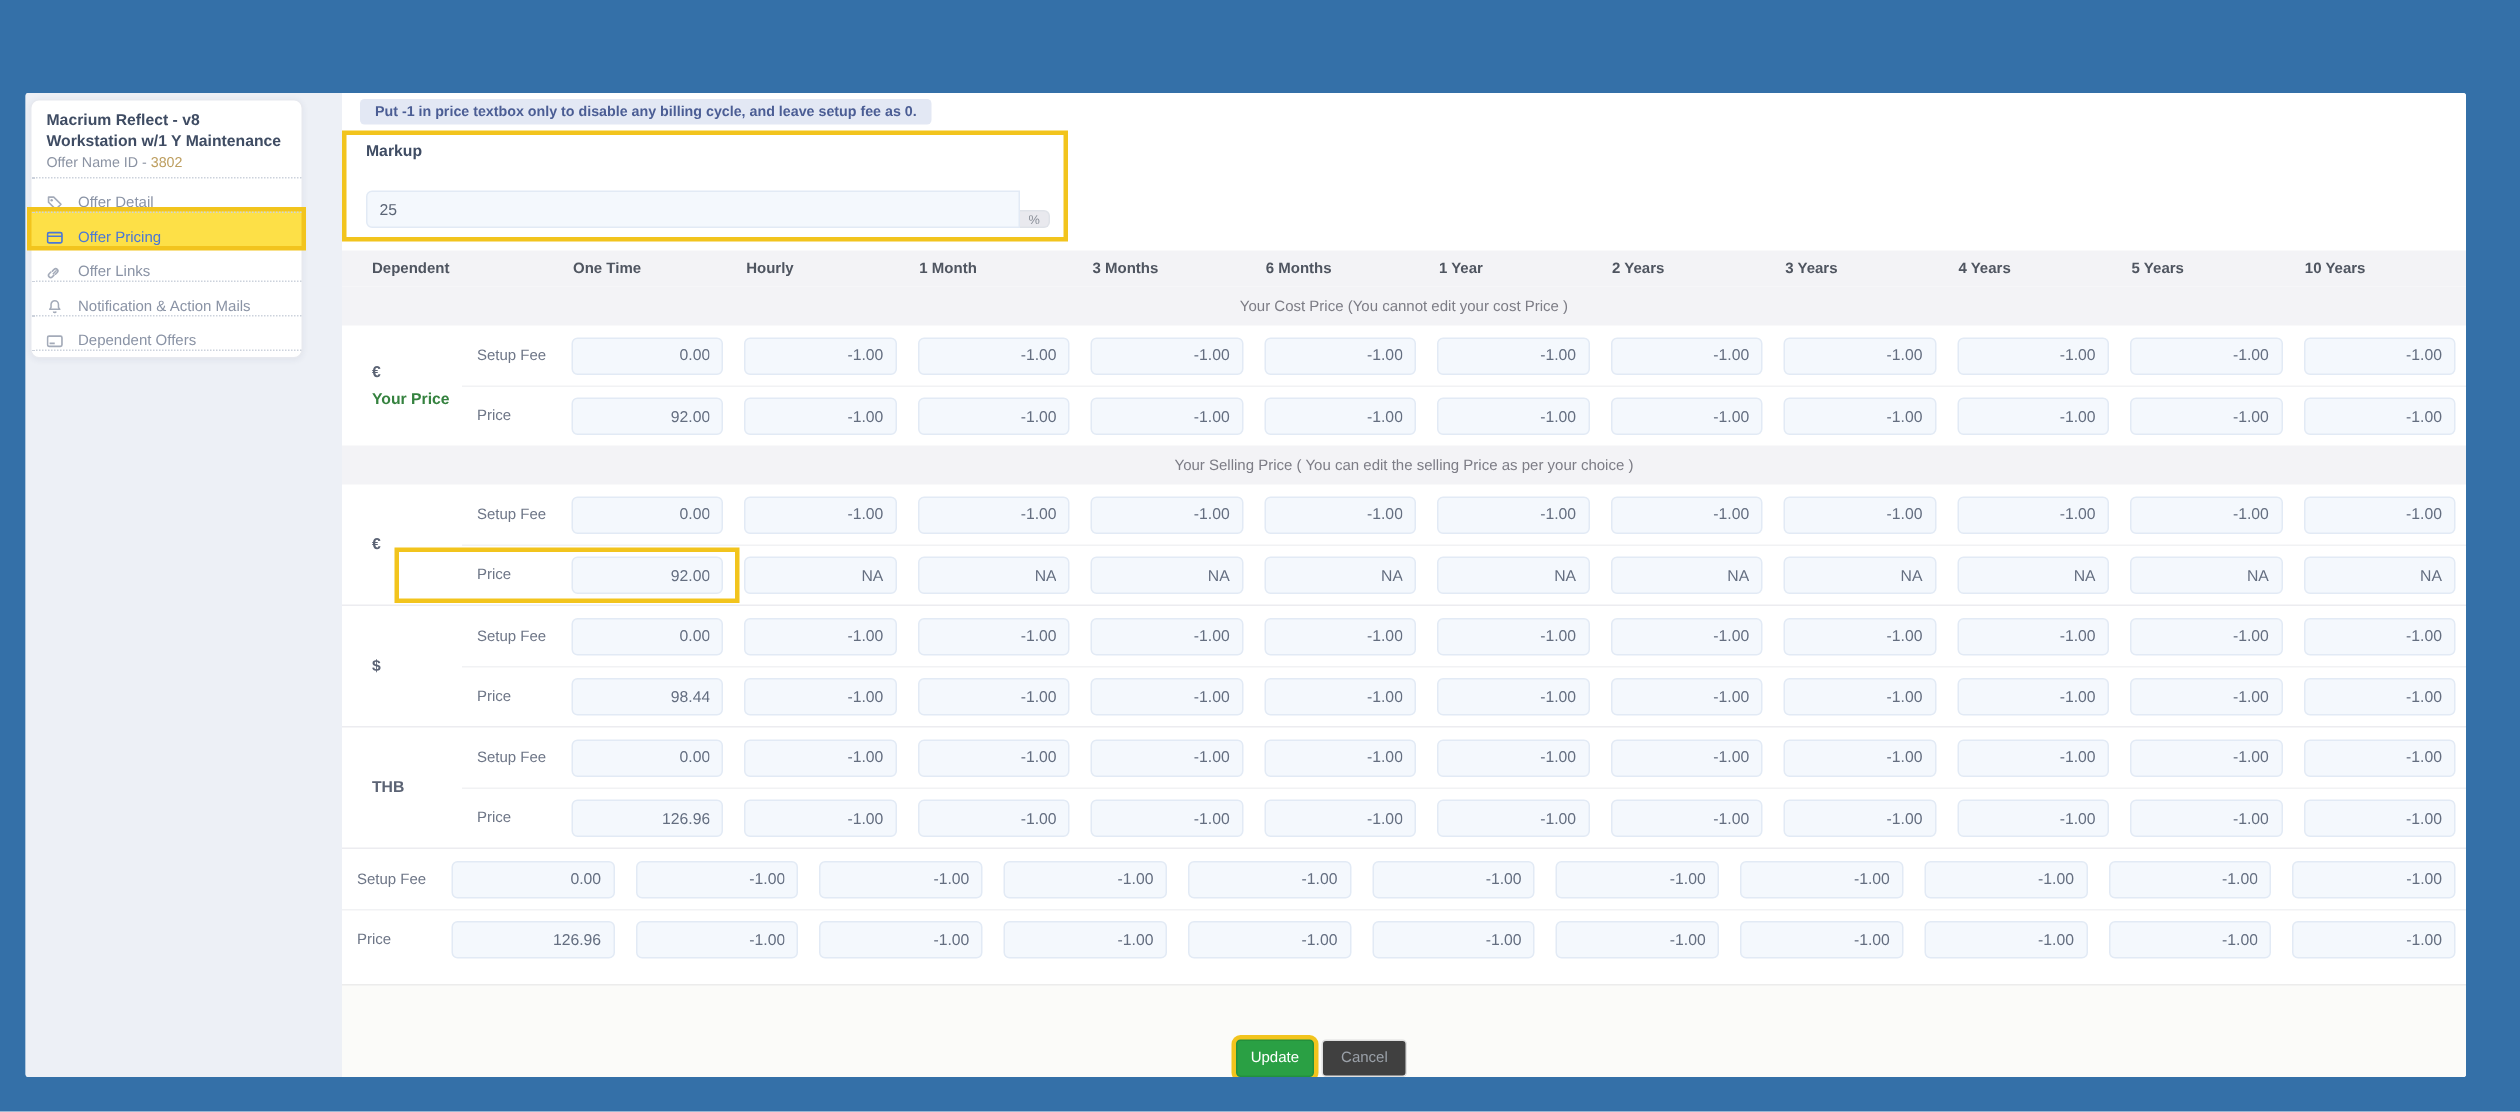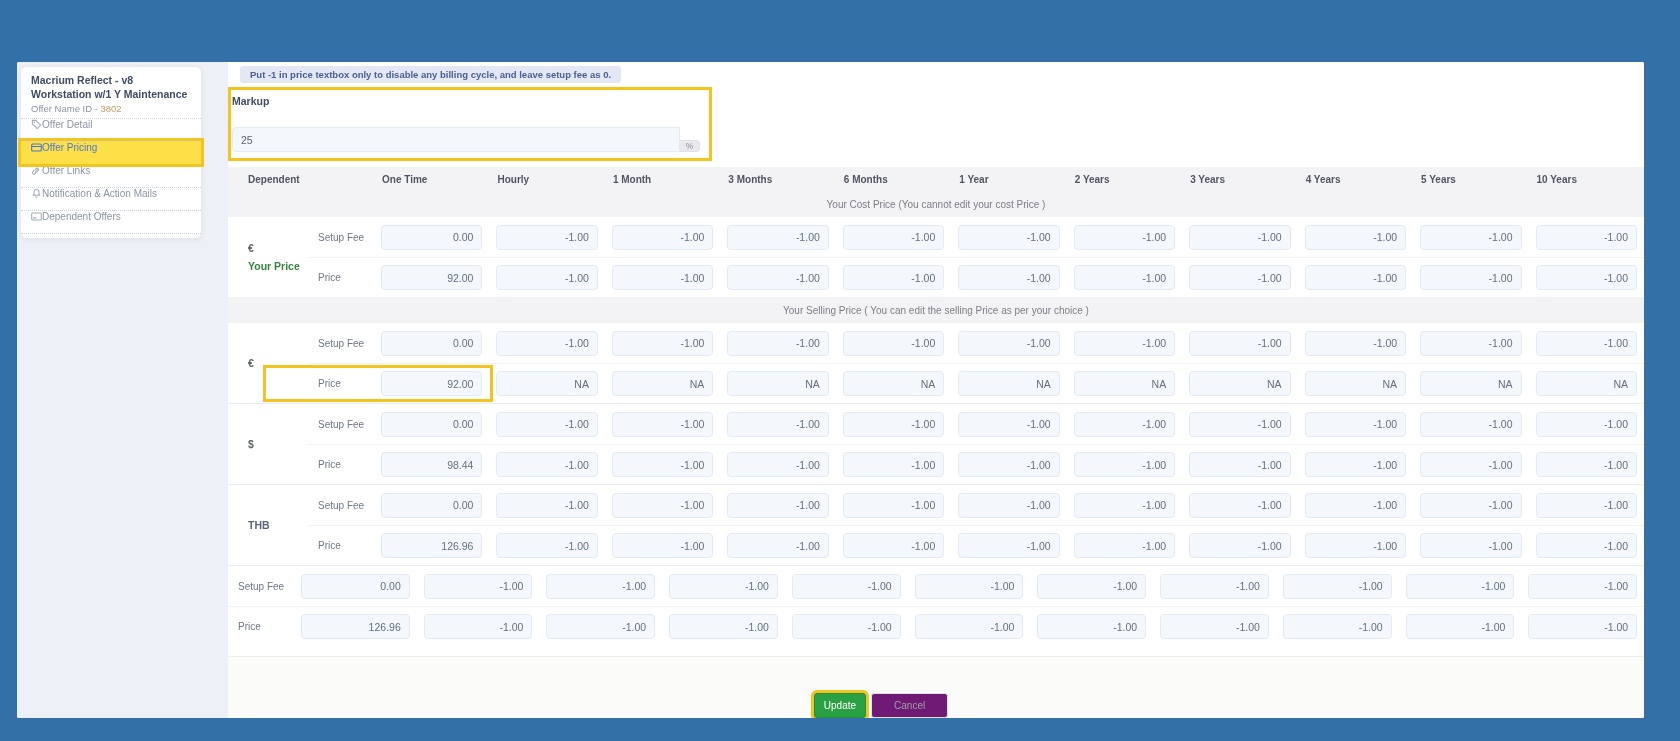--- a/index.html
+++ b/index.html
@@ -38,21 +38,21 @@
   }
   .offer-title{
     font-size:10.5px;font-weight:bold;color:#3f4c63;line-height:1.35;
     padding:0 10px;
   }
   .offer-id{
     font-size:9.5px;color:#8b93a3;padding:2px 10px 4px 10px;
   }
   .offer-id .offer-id-num{color:#bd9e5f;}
   .menu-item{
-    display:flex;align-items:flex-start;gap:0;
+    display:flex;align-items:flex-end;gap:10px;
     height:23px;padding:0 10px;
     border-top:1px dotted #ccd2dc;
     font-size:10px;color:#8a93a5;cursor:pointer;
     position:relative;
   }
   #sidebar-menu{border-bottom:1px dotted #ccd2dc;}
   .menu-item .mi-icon{color:#a4abb9;display:flex;align-items:center;}
   .menu-item.active{
     color:var(--active-blue);background:#fde047;
     box-shadow:0 0 0 3px var(--yellow);
@@ -65,21 +65,21 @@
   }
   .notice{
     display:inline-block;margin:4px 0 0 12px;
     background:#e3e8f4;color:#4b5d94;
     font-size:9.5px;font-weight:bold;
     padding:3px 10px;border-radius:3px;
   }
   .markup-box{
     margin-top:4px;width:484px;
     border:3px solid var(--yellow);
-    padding:5px 9px 6px 1px;background:#fff;
+    padding:5px 9px 6px 13px;background:#fff;
   }
   .markup-label{
     display:block;font-size:10.5px;font-weight:bold;color:#3f4c63;margin-bottom:3px;
   }
   .markup-group{display:flex;align-items:flex-end;height:25px;margin-top:20px;}
   .markup-input{
     flex:1;height:25px;
     background:var(--input-bg);border:1px solid var(--input-border);
     border-radius:4px 0 0 4px;
     font-family:"Liberation Sans",sans-serif;
@@ -132,23 +132,23 @@
     display:flex;align-items:flex-end;justify-content:center;
   }
   .footer-inner{display:flex;gap:5px;transform:translateX(-55px);}
   .btn-update{
     background:var(--green);color:#fff;border:1px solid #23913c;border-radius:3px;
     font-family:"Liberation Sans",sans-serif;
     font-size:10px;padding:6px 9px;cursor:pointer;
     box-shadow:0 0 0 3px var(--yellow);
   }
   .btn-cancel{
-    background:#701a75;color:#9aa0a8;border:1px solid #e0e0e0;border-radius:3px;
+    background:#404040;color:#9aa0a8;border:1px solid #e0e0e0;border-radius:3px;
     font-family:"Liberation Sans",sans-serif;
-    font-size:10px;padding:6px 22px;cursor:pointer;
+    font-size:10px;padding:6px 12px;cursor:pointer;
   }
 </style>
 </head>
 <body>
 
 <div class="window">
 
   <aside class="sidebar">
     <div class="offer-card">
       <div class="offer-title">Macrium Reflect - v8 Workstation w/1 Y Maintenance</div>

